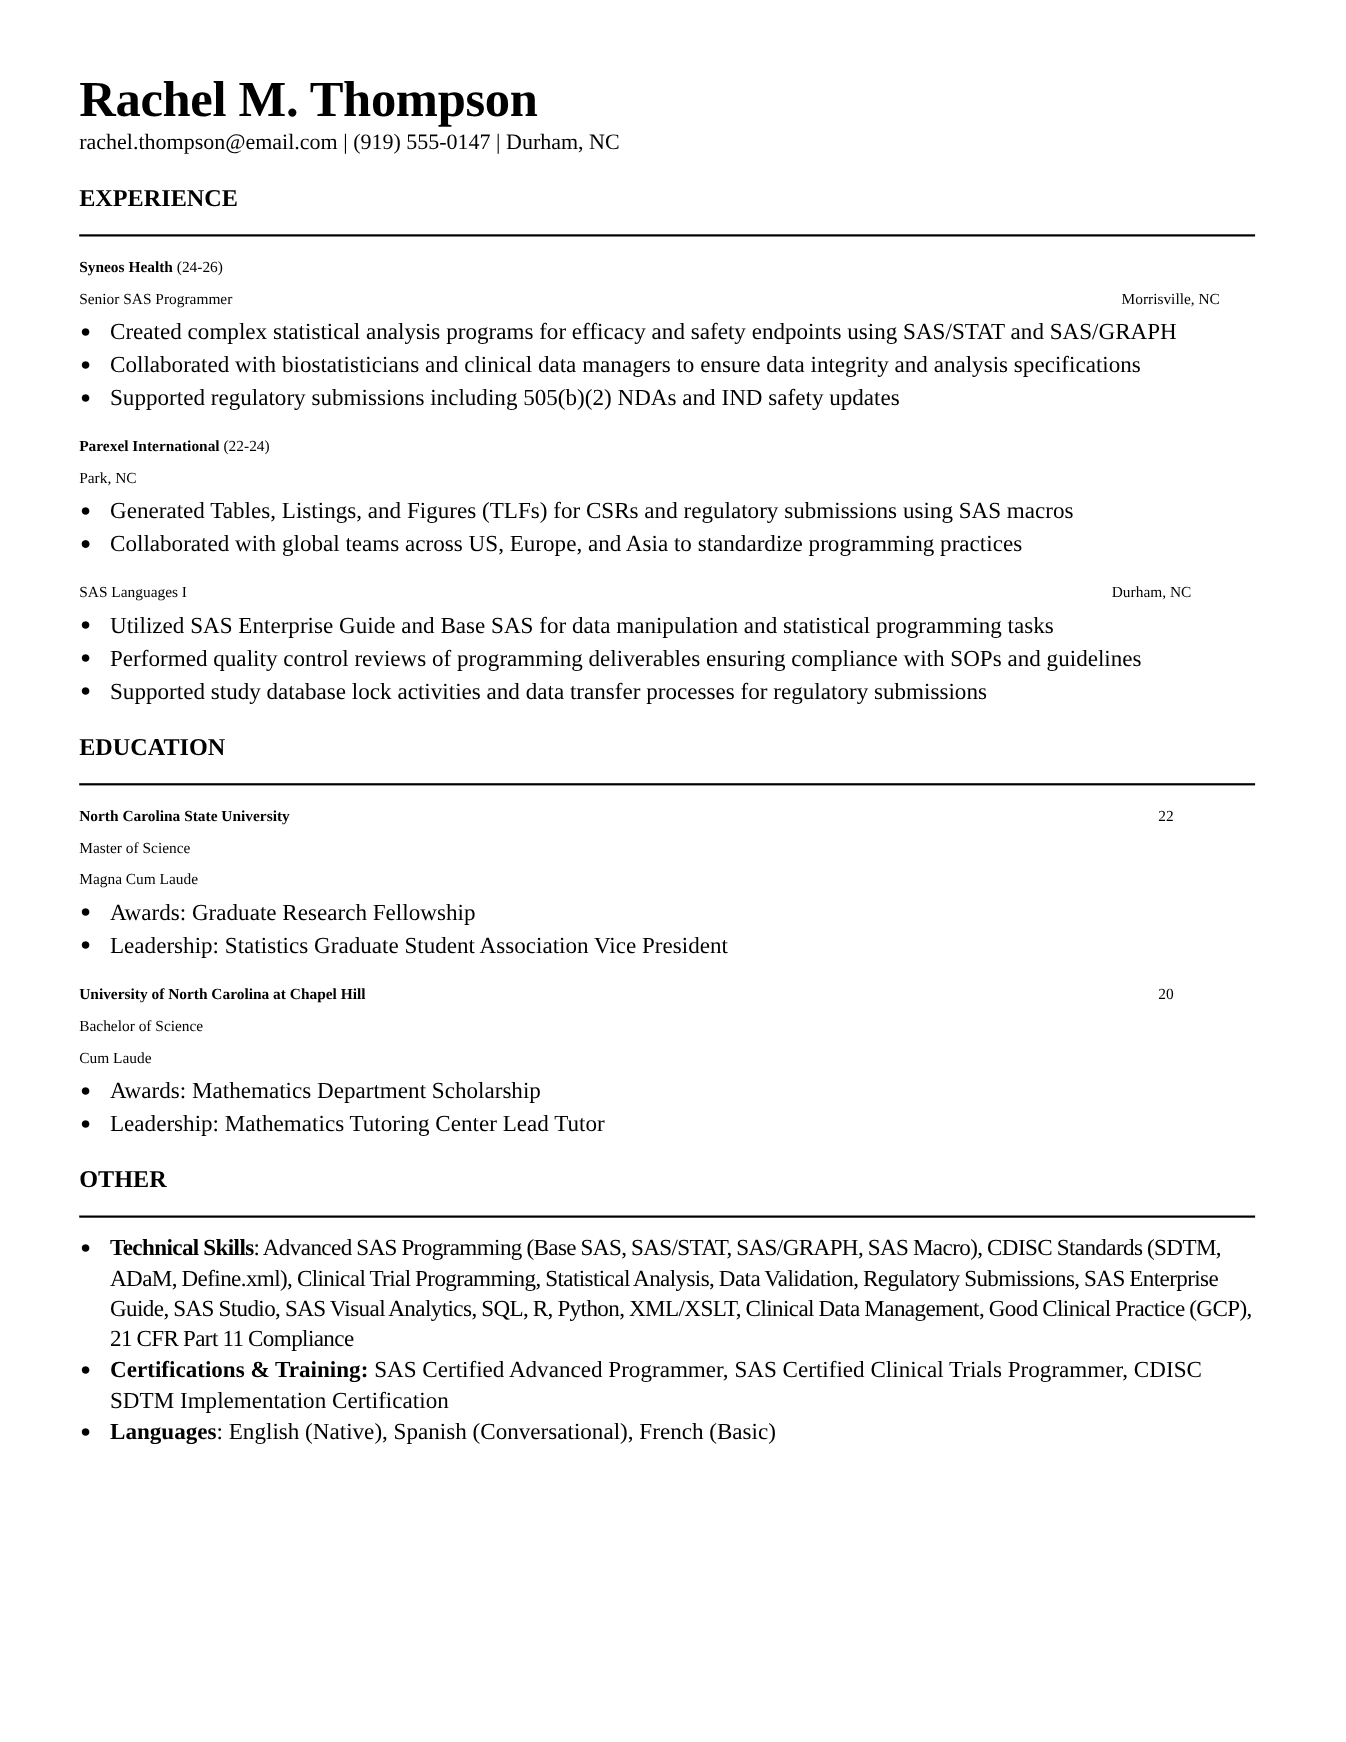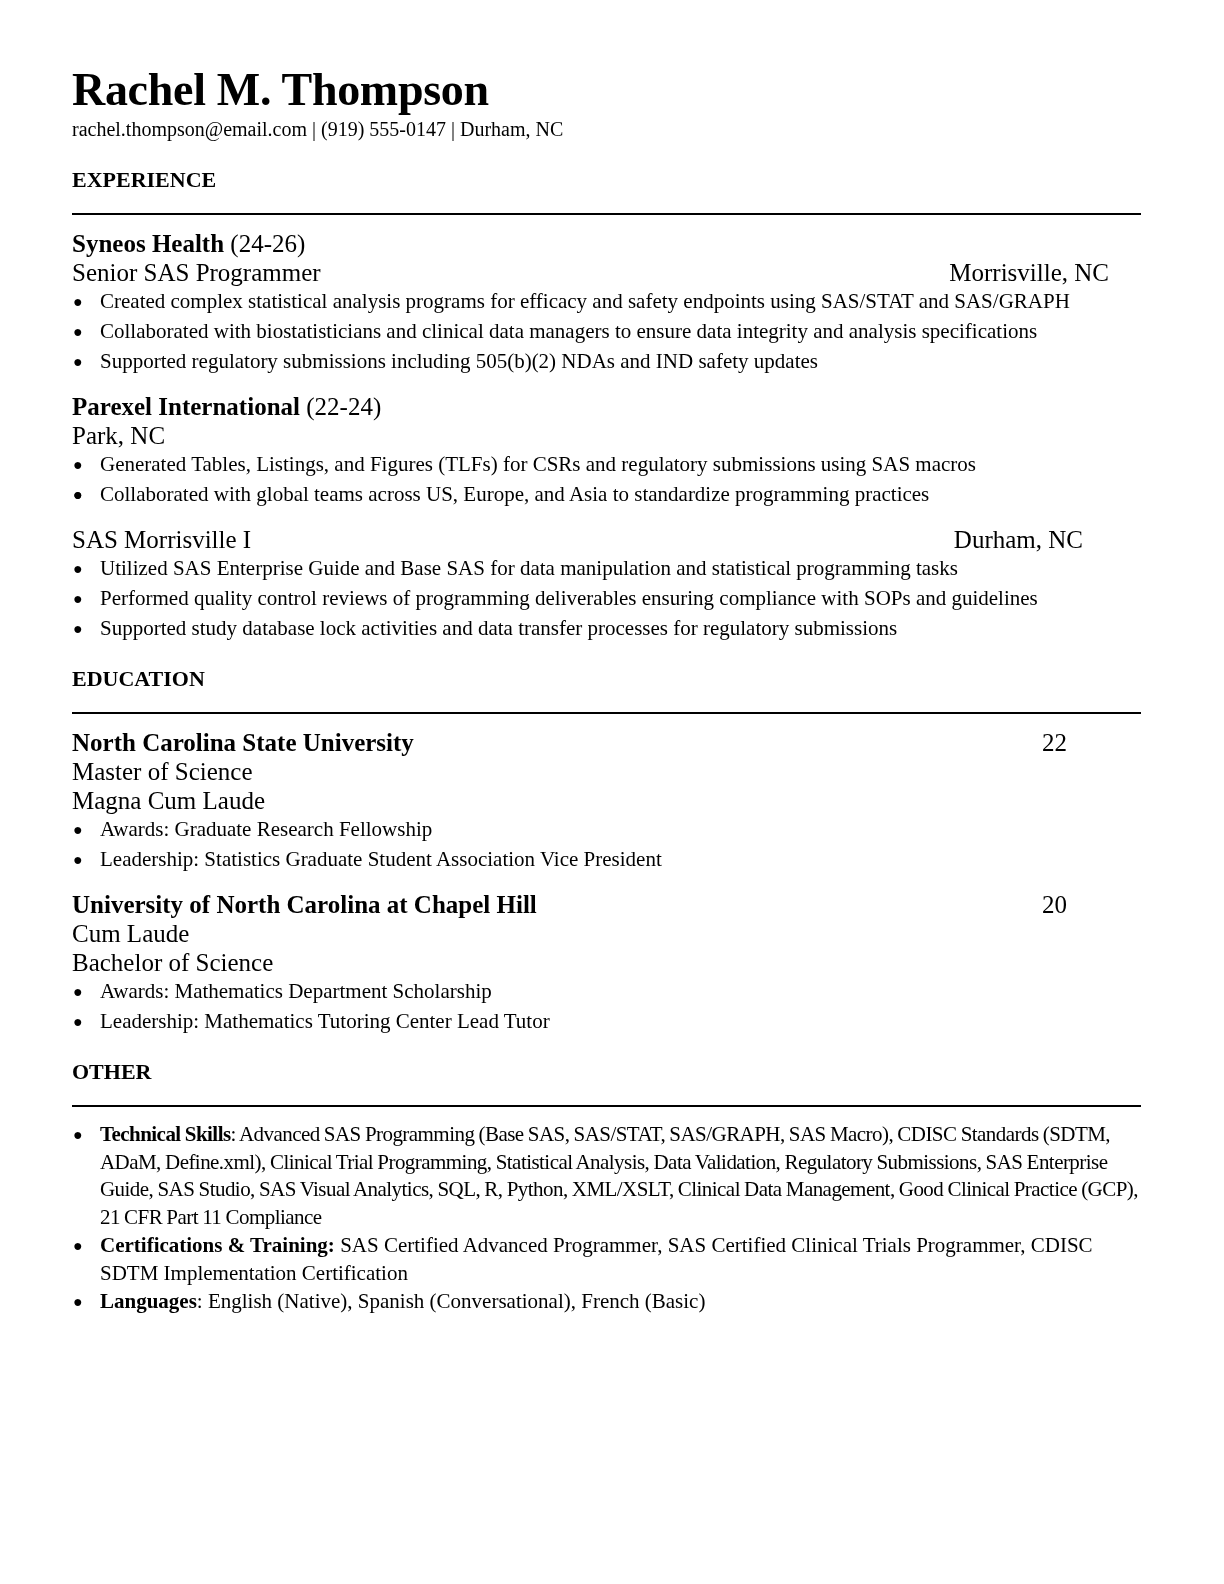--- a/index.html
+++ b/index.html
@@ -14,21 +14,21 @@
       letter-spacing: -0.3px;
     }
     .contact { font-size: 20px; line-height: 26px; margin-top: -2px; }
     .section-heading {
       font-size: 22px; font-weight: bold; line-height: 28px;
       border-bottom: 2px solid #000; padding-bottom: 19px;
       margin-top: 22px; margin-bottom: 14px;
     }
     .section-heading.first { margin-top: 24px; }
     .entry { margin-bottom: 16px; }
-    .line { font-size: 25px; line-height: 29px; }
+    .line { font-size: 14px; line-height: 29px; }
     .row { display: flex; justify-content: space-between; align-items: center; }
     .company { font-weight: bold; }
     .loc { padding-right: 32px; }
     .loc.wide { padding-right: 10px; }
     ul { list-style: none; margin: 0; padding: 0; }
     li {
       position: relative; padding-left: 28px;
       font-size: 21px; line-height: 29px; margin-bottom: 1px;
     }
     li .bullet {
@@ -73,21 +73,21 @@
     <div class="line">Park, NC</div>
     <ul>
       <li><span class="bullet">●</span><span>Generated Tables, Listings, and Figures (TLFs) for CSRs and regulatory submissions using SAS macros</span></li>
       <li><span class="bullet">●</span></li>
       <li><span class="bullet">●</span><span>Collaborated with global teams across US, Europe, and Asia to standardize programming practices</span></li>
     </ul>
   </div>
 
   <div class="entry">
     <div class="line row">
-      <span>SAS Morrisville I</span>
+      <span>SAS Languages I</span>
       <span class="loc" style="padding-right:58px">Durham, NC</span>
     </div>
     <ul>
       <li><span class="bullet">●</span><span>Utilized SAS Enterprise Guide and Base SAS for data manipulation and statistical programming tasks</span></li>
       <li><span class="bullet">●</span><span>Performed quality control reviews of programming deliverables ensuring compliance with SOPs and guidelines</span></li>
       <li><span class="bullet">●</span><span>Supported study database lock activities and data transfer processes for regulatory submissions</span></li>
     </ul>
   </div>
 
   <div class="section-heading">EDUCATION</div>
@@ -103,22 +103,22 @@
       <li><span class="bullet">●</span><span>Awards: Graduate Research Fellowship</span></li>
       <li><span class="bullet">●</span><span>Leadership: Statistics Graduate Student Association Vice President</span></li>
     </ul>
   </div>
 
   <div class="entry">
     <div class="line row">
       <span class="company">University of North Carolina at Chapel Hill</span>
       <span class="edu-year">20</span>
     </div>
+    <div class="line">Bachelor of Science</div>
     <div class="line">Cum Laude</div>
-    <div class="line">Bachelor of Science</div>
     <ul>
       <li><span class="bullet">●</span><span>Awards: Mathematics Department Scholarship</span></li>
       <li><span class="bullet">●</span><span>Leadership: Mathematics Tutoring Center Lead Tutor</span></li>
     </ul>
   </div>
 
   <div class="section-heading">OTHER</div>
 
   <ul class="other">
     <li class="tight"><span class="bullet">●</span><b>Technical Skills</b><span>: </span><span>Advanced SAS Programming (Base SAS, SAS/STAT, SAS/GRAPH, SAS Macro), CDISC Standards (SDTM, ADaM, Define.xml), Clinical Trial Programming, Statistical Analysis, Data Validation, Regulatory Submissions, SAS Enterprise Guide, SAS Studio, SAS Visual Analytics, SQL, R, Python, XML/XSLT, Clinical Data Management, Good Clinical Practice (GCP), 21 CFR Part 11 Compliance</span></li>

